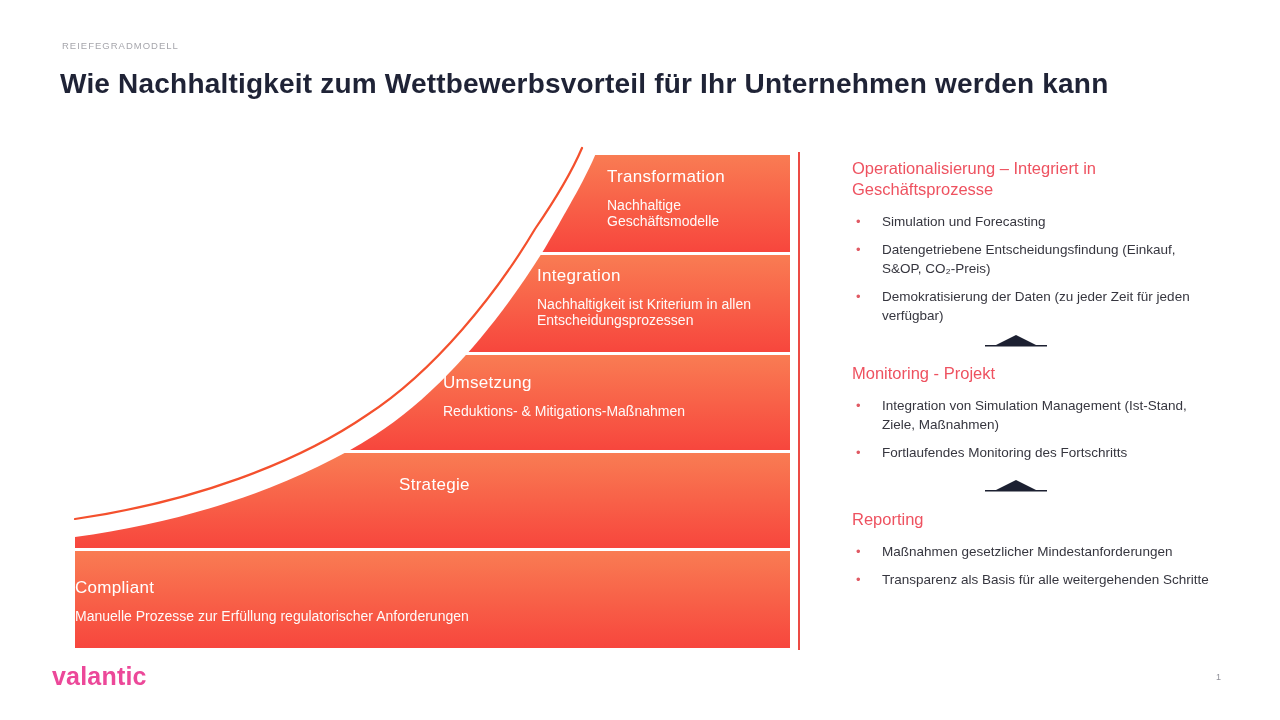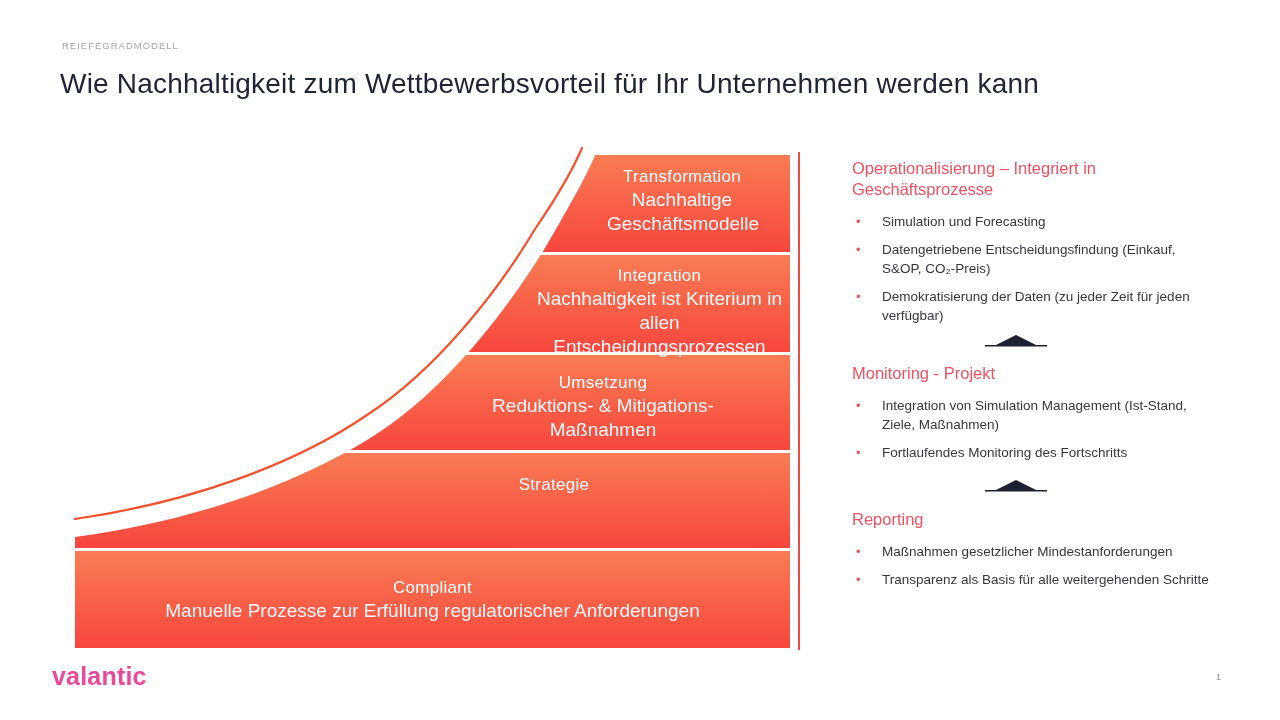--- a/index.html
+++ b/index.html
@@ -12,39 +12,39 @@
     overflow: hidden;
     margin: 0 auto;
   }
   .kicker {
     position: absolute; left: 62px; top: 40px;
     font-size: 9.5px; letter-spacing: 1px;
     color: #a6a6ac; text-transform: uppercase;
   }
   .title {
     position: absolute; left: 60px; top: 68px; width: 1170px;
-    font-size: 28px; font-weight: 400; color: #1f2336;
+    font-size: 28px; font-weight: 700; color: #1f2336;
     letter-spacing: 0.2px;
   }
 
   
   .diagram { position: absolute; left: 75px; top: 153px; width: 715px; height: 495px; }
   .band {
     position: absolute; left: 0; width: 715px;
     background: linear-gradient(180deg, #f97c53 0%, #f7463d 100%);
   }
   .band-1 { top: 2px;   height: 97px; }
   .band-2 { top: 102px; height: 97px; }
   .band-3 { top: 202px; height: 95px; }
   .band-4 { top: 300px; height: 95px; }
   .band-5 { top: 398px; height: 97px; }
   .curve-svg { position: absolute; left: 0; top: 0; overflow: visible; pointer-events: none; }
-  .band-label { position: absolute; text-align: center; color: #ffffff; z-index: 3; }
+  .band-label { position: absolute; text-align: left; color: #ffffff; z-index: 3; }
   .band-label .lvl-title { font-size: 17px; line-height: 21px; letter-spacing: 0.3px; }
-  .band-label .lvl-sub   { font-size: 19px; line-height: 24px; margin-top: 1px; opacity: 0.97; }
+  .band-label .lvl-sub   { font-size: 14px; line-height: 16px; margin-top: 10px; opacity: 0.97; }
   .lbl-1 { left: 532px; top: 13px;  width: 150px; }
   .lbl-2 { left: 462px; top: 112px; width: 245px; }
   .lbl-3 { left: 368px; top: 219px; width: 320px; }
   .lbl-4 { left: 324px; top: 321px; width: 310px; }
   .lbl-5 { left: 0px;   top: 424px; width: 715px; }
 
   .v-divider {
     position: absolute; left: 798px; top: 152px;
     width: 2px; height: 498px; background: #ec4b44;
   }

